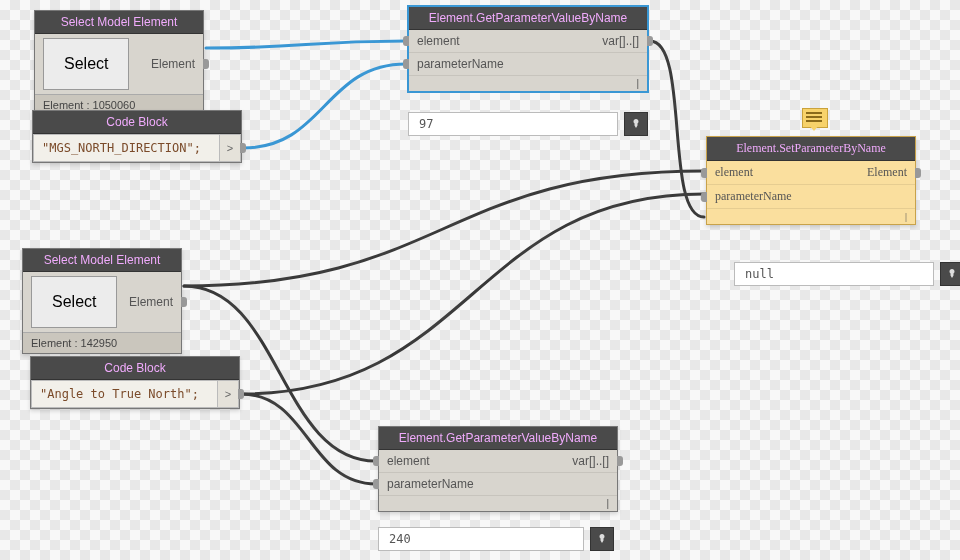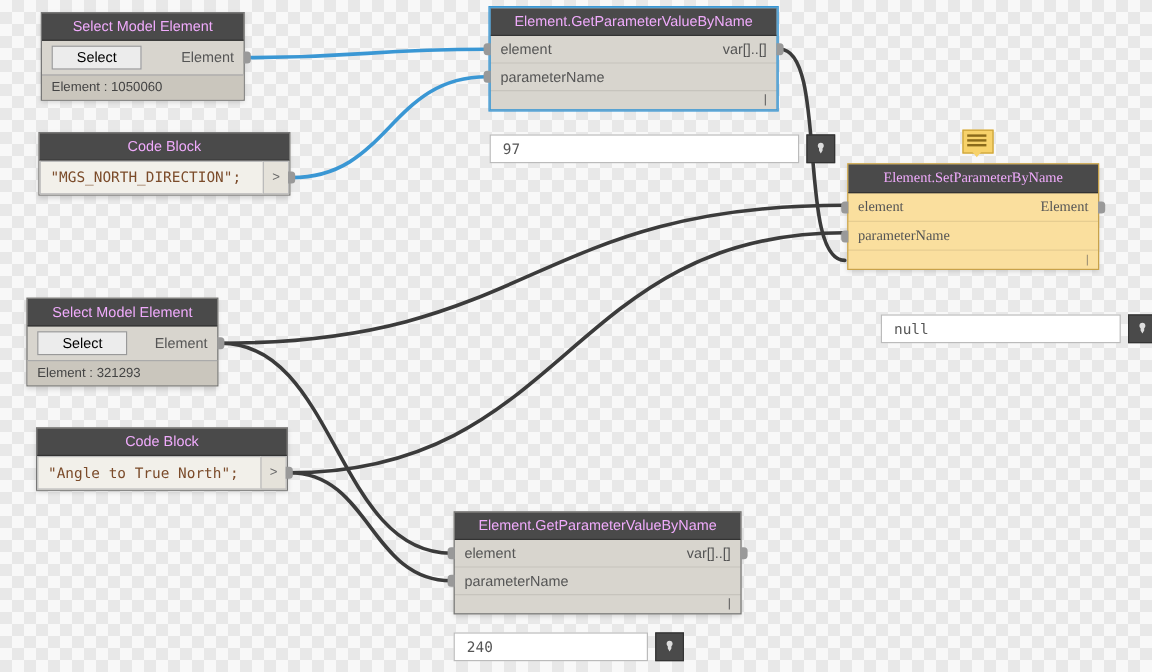--- a/index.html
+++ b/index.html
@@ -49,21 +49,21 @@
     color: #555;
   }
   .row:last-child { border-bottom: none; }
   .row.thin { padding: 2px 8px; min-height: 10px; font-size: 10px; justify-content: flex-end; color: #555; }
   .port-out, .port-in {
     position: absolute; width: 6px; height: 10px; background: #999; top: 50%; transform: translateY(-50%);
   }
   .port-out { right: -6px; border-radius: 0 3px 3px 0; }
   .port-in  { left: -6px;  border-radius: 3px 0 0 3px; }
   .select-btn {
-    background: #ececec; border: 1px solid #999; padding: 2px 20px; font-size: 12px; cursor: pointer;
+    background: #ececec; border: 1px solid #999; padding: 16px 20px; font-size: 16px; cursor: pointer;
   }
   .status {
     background: #cac6bd; padding: 4px 8px; font-size: 11px; color: #444; border-top: 1px solid #aaa;
   }
   .output-strip {
     position: absolute; display: flex; gap: 6px; align-items: stretch;
   }
   .output-box {
     background: #fff; border: 1px solid #bbb; padding: 4px 10px; font-family: "Consolas", monospace; font-size: 12px; color: #555; flex: 1;
   }
@@ -142,39 +142,39 @@
       <span class="port-out"></span>
     </div>
     <div class="row">
       <span class="port-in"></span>
       <span>parameterName</span>
       <span></span>
     </div>
     <div class="row thin">|</div>
   </div>
 </div>
-<div class="output-strip" style="left:408px; top:112px; width:288px;">
+<div class="output-strip" style="left:408px; top:112px; width:240px;">
   <div class="output-box">97</div>
   <div class="pin-btn">
     <svg viewBox="0 0 24 24">
         <path d="M12 2C9 2 7 4 7 7c0 2 1 3 2 4v4l3 5 3-5v-4c1-1 2-2 2-4 0-3-2-5-5-5z"></path>
       </svg>
   </div>
 </div>
 
 <div class="node" style="left:22px; top:248px; width:160px;">
   <div class="node-header">Select Model Element</div>
   <div class="node-body">
     <div class="row">
       <button class="select-btn">Select</button>
       <span>Element</span>
       <span class="port-out"></span>
     </div>
   </div>
-  <div class="status">Element : 321293</div>
+  <div class="status">Element : 142950</div>
 </div>
 
 <div class="node" style="left:30px; top:356px; width:210px;">
   <div class="node-header">Code Block</div>
   <div class="code-input">
     <div class="code-text">"Angle to True North";</div>
     <div class="code-run">
       <span>&gt;</span>
       <span class="port-out"></span>
     </div>
@@ -191,21 +191,21 @@
       <span class="port-out"></span>
     </div>
     <div class="row">
       <span class="port-in"></span>
       <span>parameterName</span>
       <span></span>
     </div>
     <div class="row thin">|</div>
   </div>
 </div>
-<div class="output-strip" style="left:378px; top:527px; width:192px;">
+<div class="output-strip" style="left:378px; top:527px; width:236px;">
   <div class="output-box">240</div>
   <div class="pin-btn">
     <svg viewBox="0 0 24 24">
         <path d="M12 2C9 2 7 4 7 7c0 2 1 3 2 4v4l3 5 3-5v-4c1-1 2-2 2-4 0-3-2-5-5-5z"></path>
       </svg>
   </div>
 </div>
 
 <div class="note-icon" style="left:802px; top:108px;">
     <span class="note-tail"></span>

